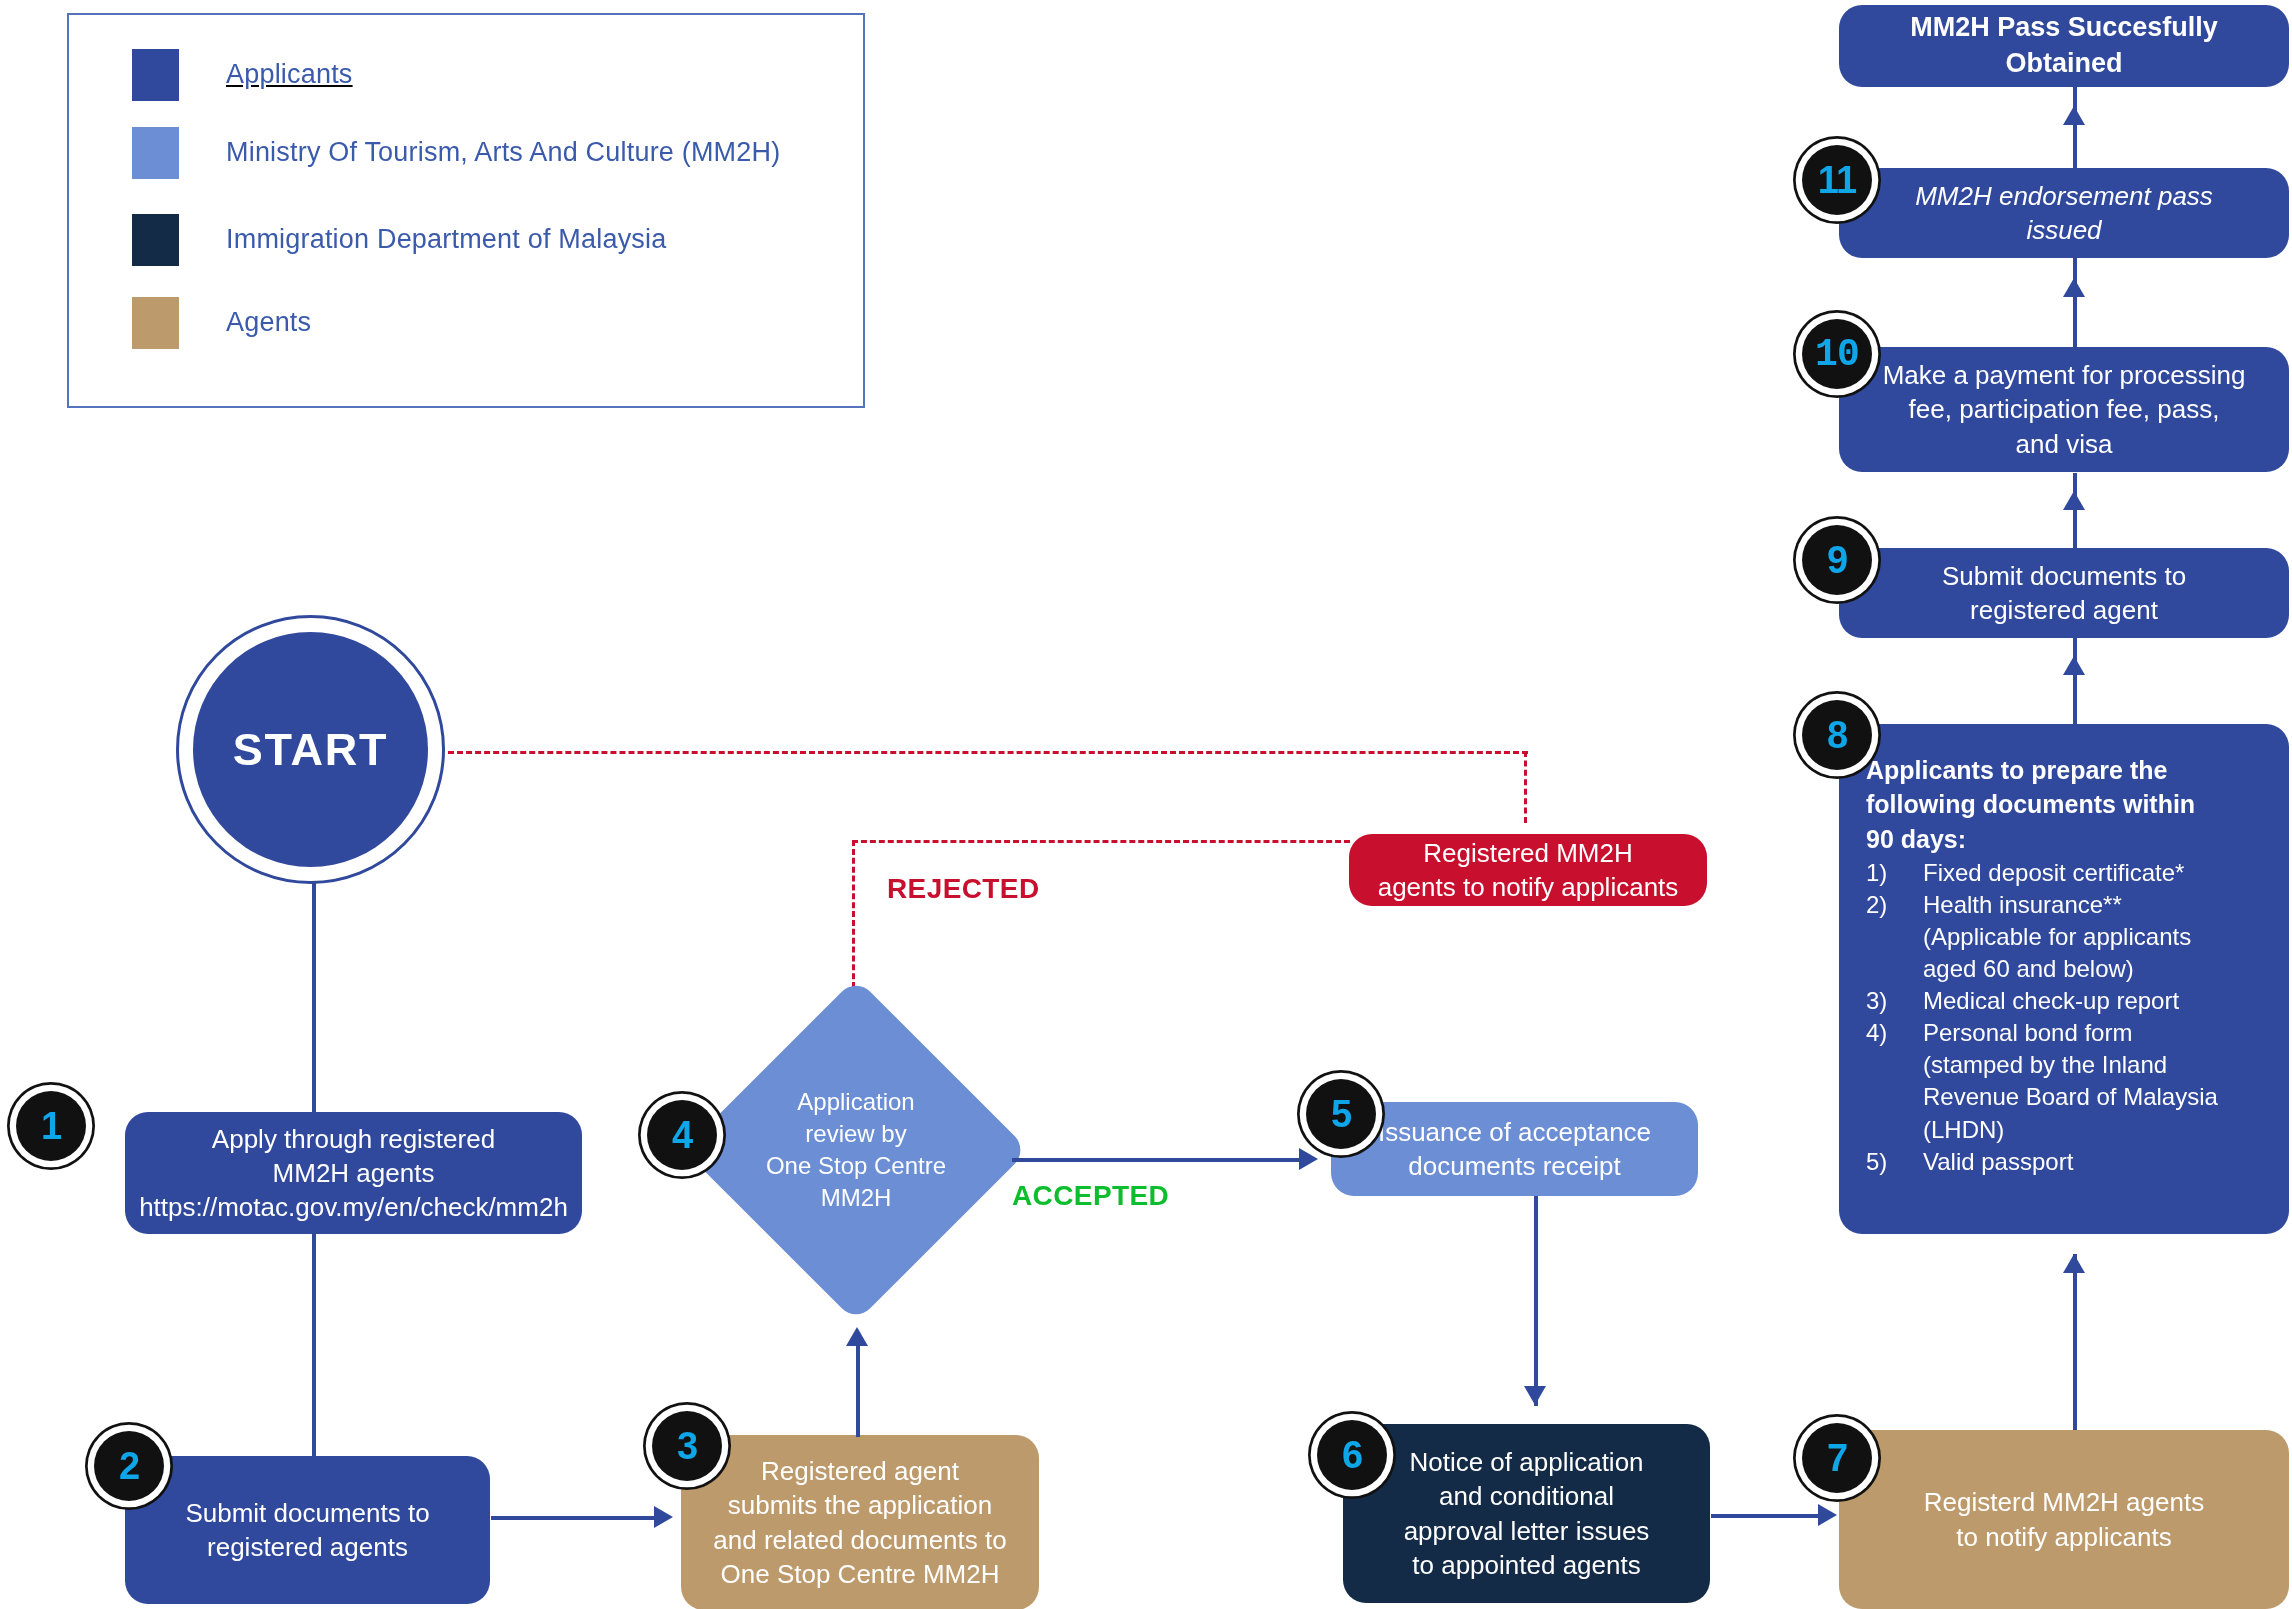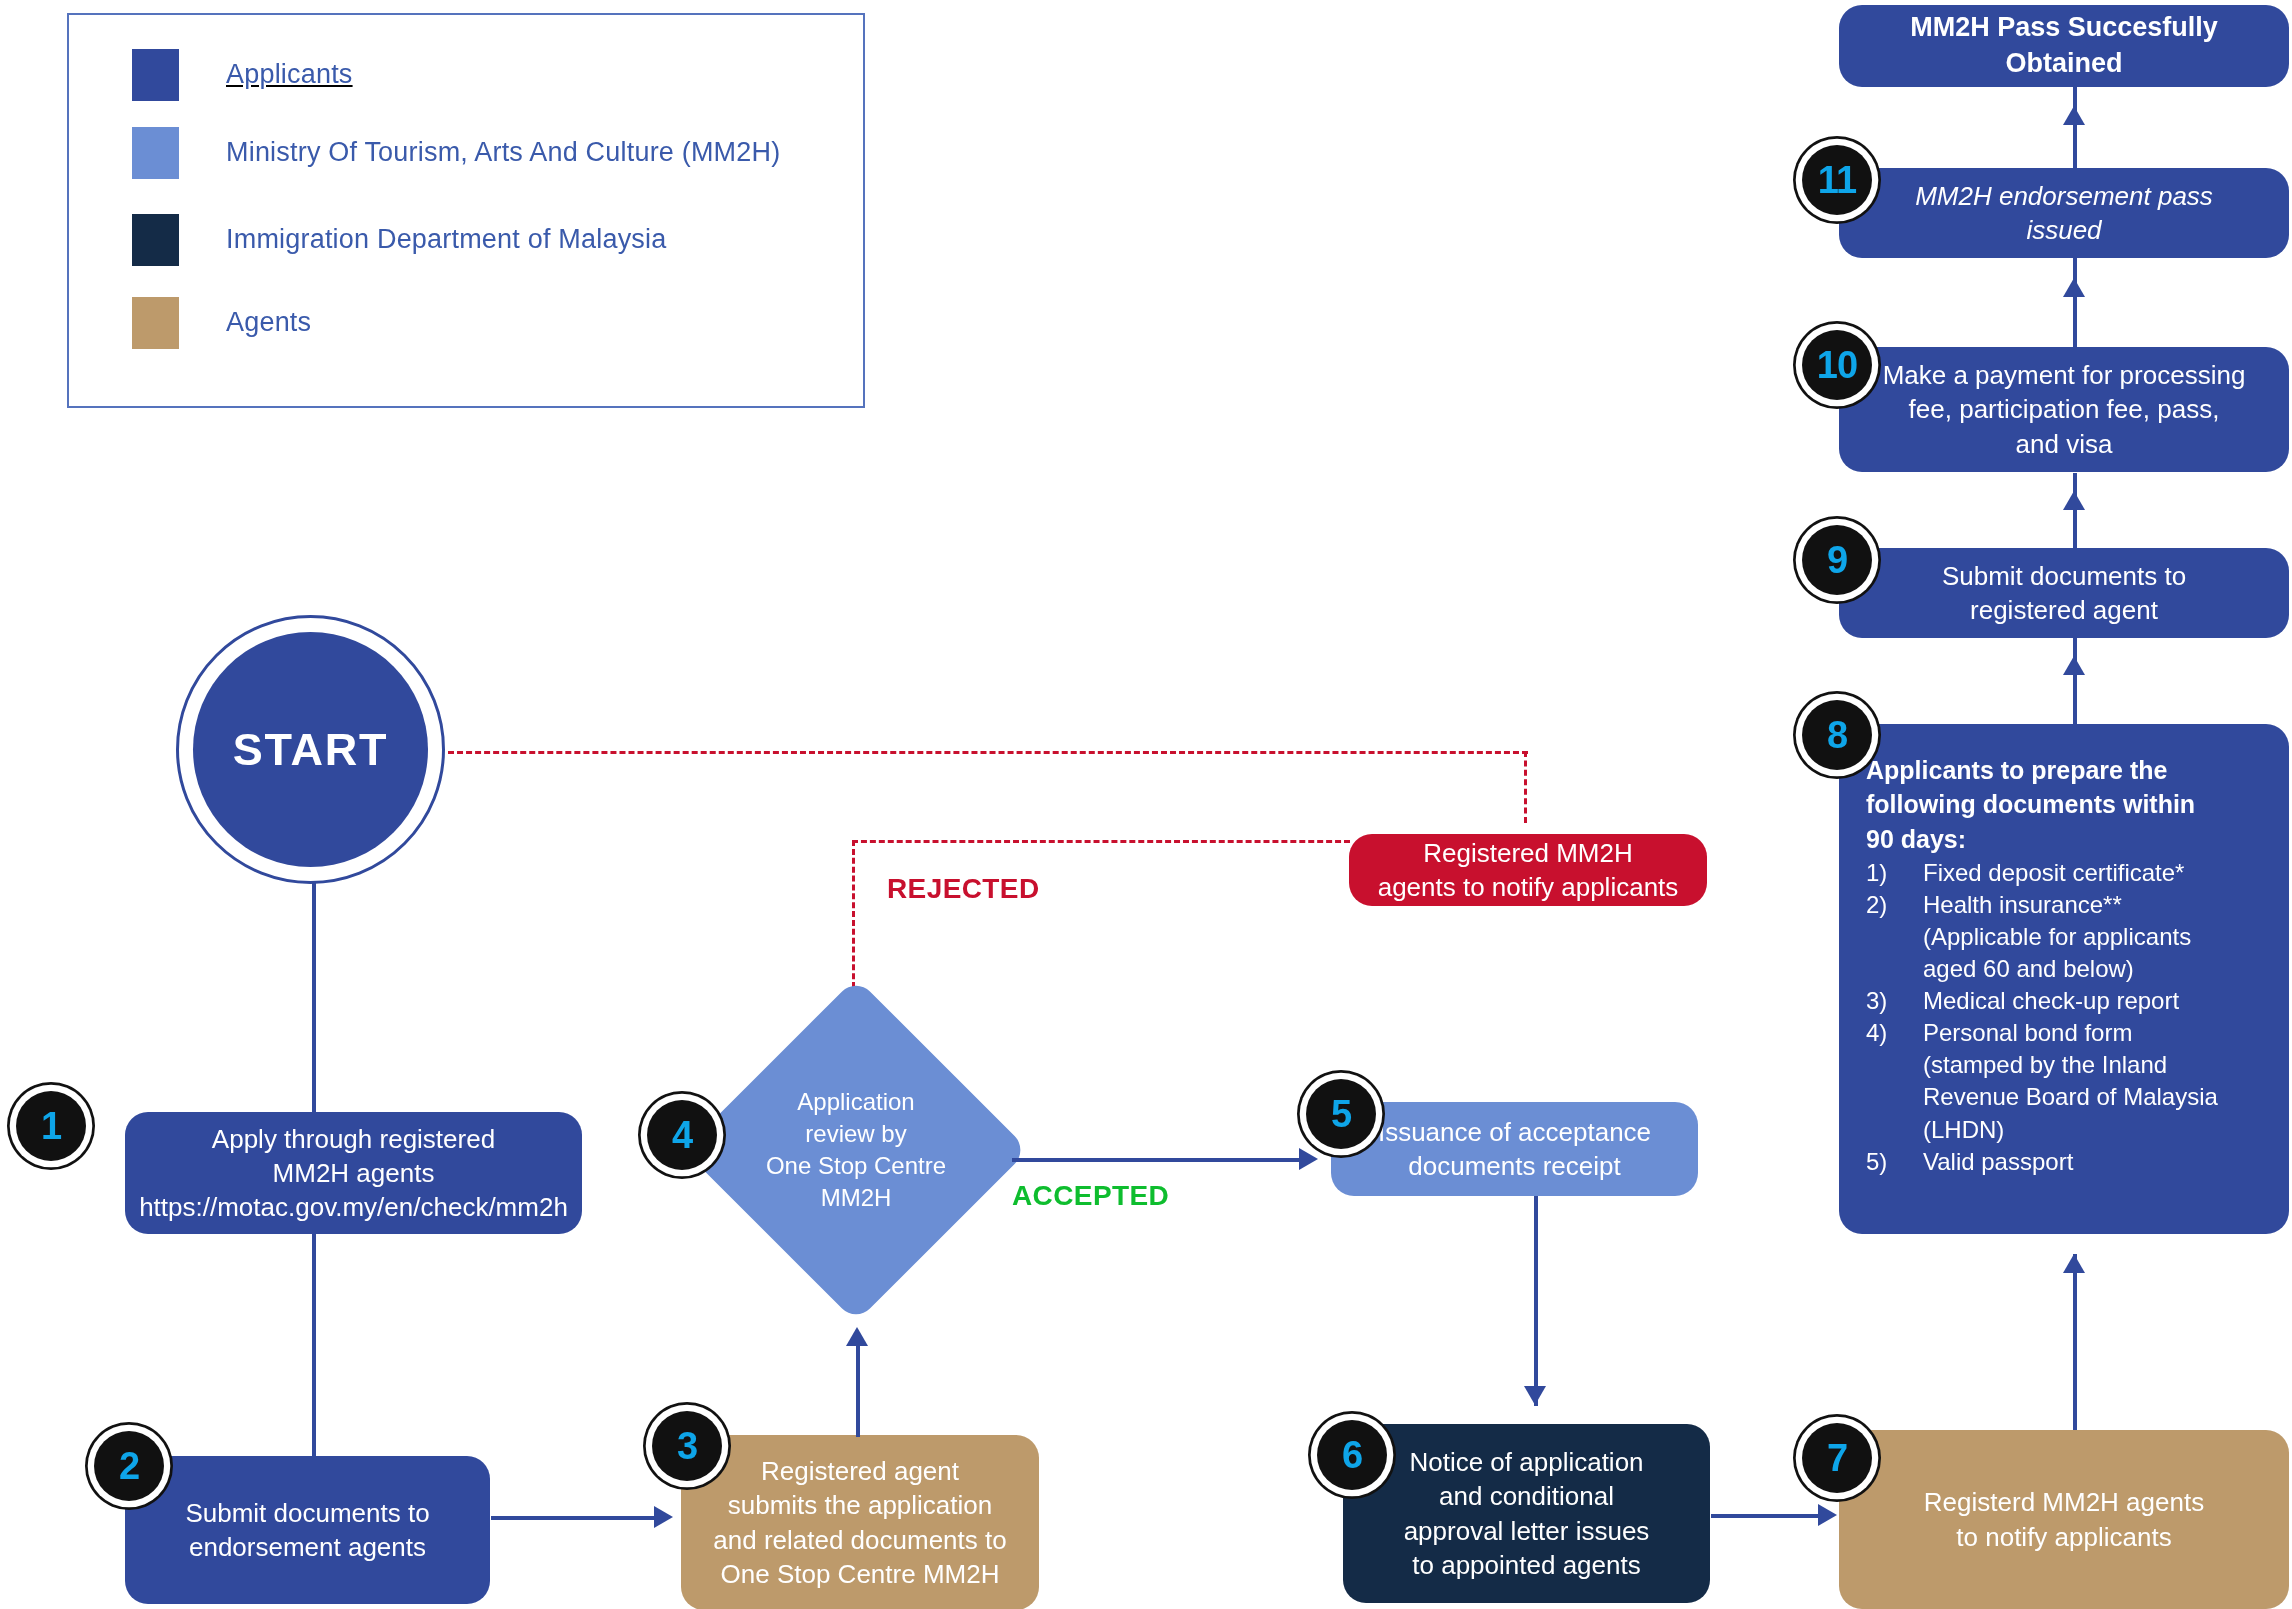--- a/index.html
+++ b/index.html
@@ -145,21 +145,21 @@
   <div class="ln v" style="left:2073px; top:258px; height:93px;"></div>
   <div class="arrow up" style="left:2063px; top:278px;"></div>
 
   <div class="node blue" style="left:1839px; top:347px; width:450px; height:125px;">
     <div>
       <div>Make a payment for processing</div>
       <div>fee, participation fee, pass,</div>
       <div>and visa</div>
     </div>
   </div>
-  <div class="badge" style="left:1802px; top:330px;">10</div>
+  <div class="badge" style="left:1802px; top:319px;font-family:Liberation Mono, monospace;">10</div>
 
   <div class="ln v" style="left:2073px; top:473px; height:81px;"></div>
   <div class="arrow up" style="left:2063px; top:491px;"></div>
 
   <div class="node blue" style="left:1839px; top:548px; width:450px; height:90px;">
     <div>
       <div>Submit documents to</div>
       <div>registered agent</div>
     </div>
   </div>
@@ -247,21 +247,21 @@
       <div>https://motac.gov.my/en/check/mm2h</div>
     </div>
   </div>
   <div class="badge" style="left:16px; top:1091px;">1</div>
 
   <div class="ln v" style="left:312px; top:1234px; height:224px;"></div>
 
   <div class="node blue" style="left:125px; top:1456px; width:365px; height:148px;">
     <div>
       <div>Submit documents to</div>
-      <div>endorsement agents</div>
+      <div>registered agents</div>
     </div>
   </div>
   <div class="badge" style="left:94px; top:1431px;">2</div>
 
   <div class="ln h" style="left:491px; top:1516px; width:170px;"></div>
   <div class="arrow right" style="left:654px; top:1506px;"></div>
 
   <div class="node tan" style="left:681px; top:1435px; width:358px; height:175px;">
     <div>
       <div>Registered agent</div>

